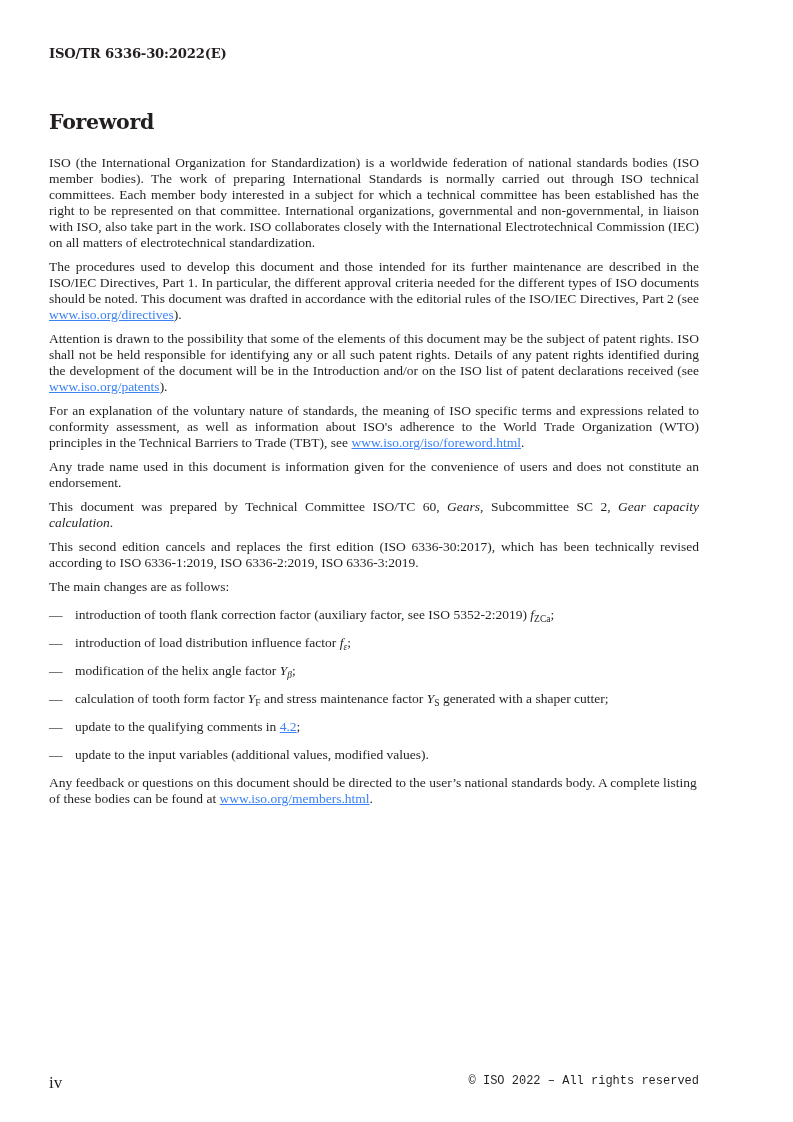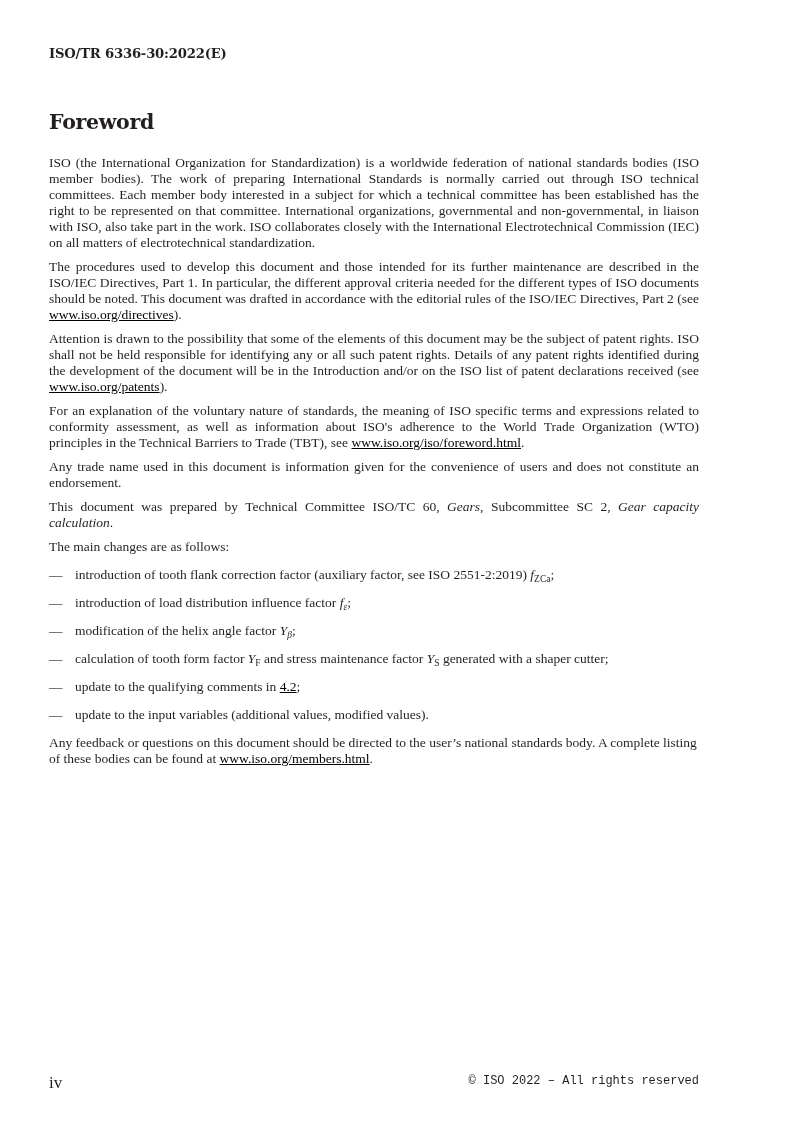--- a/index.html
+++ b/index.html
@@ -19,21 +19,21 @@
     font-family: "DejaVu Serif", serif; font-weight: bold;
     font-size: 20.5px; letter-spacing: -0.3px;
   }
   .body {
     position: absolute; left: 49px; top: 155px; width: 650px;
     font-family: "Liberation Serif", serif;
     font-size: 13.5px; line-height: 16px;
   }
   .body p { margin: 0 0 8px 0; text-align: justify; }
   .body p.last-left { text-align: left; }
-  a.link { color: #000000; text-decoration: underline; }
+  a.link { color: #3b82f6; text-decoration: underline; }
   em { font-style: italic; }
   sub { font-size: 9.5px; vertical-align: -3px; line-height: 0; font-style: normal; }
   .list { list-style: none; margin: 0; padding: 0; }
   .list li { position: relative; padding-left: 26px; margin: 0 0 12px 0; }
   .list li .dash { position: absolute; left: 0; top: 0; }
   .footer-left {
     position: absolute; left: 49px; top: 1073px;
     font-family: "Liberation Serif", serif; font-size: 17px;
   }
   .footer-right {
@@ -54,27 +54,28 @@
     <p><span>The procedures used to develop this document and those intended for its further maintenance are described in the ISO/IEC Directives, Part 1. In particular, the different approval criteria needed for the different types of ISO documents should be noted. This document was drafted in accordance with the editorial rules of the ISO/IEC Directives, Part 2 (see </span><a class="link">www.iso.org/directives</a><span>).</span></p>
 
     <p><span>Attention is drawn to the possibility that some of the elements of this document may be the subject of patent rights. ISO shall not be held responsible for identifying any or all such patent rights. Details of any patent rights identified during the development of the document will be in the Introduction and/or on the ISO list of patent declarations received (see </span><a class="link">www.iso.org/patents</a><span>).</span></p>
 
     <p><span>For an explanation of the voluntary nature of standards, the meaning of ISO specific terms and expressions related to conformity assessment, as well as information about ISO's adherence to the World Trade Organization (WTO) principles in the Technical Barriers to Trade (TBT), see </span><a class="link">www.iso.org/iso/foreword.html</a><span>.</span></p>
 
     <p>Any trade name used in this document is information given for the convenience of users and does not constitute an endorsement.</p>
 
     <p><span>This document was prepared by Technical Committee ISO/TC 60, </span><em>Gears</em><span>, Subcommittee SC 2, </span><em>Gear capacity calculation</em><span>.</span></p>
 
+    <p>This second edition cancels and replaces the first edition (ISO 6336-30:2017), which has been technically revised according to ISO 6336-1:2019, ISO 6336-2:2019, ISO 6336-3:2019.</p>
 
     <p class="last-left" style="margin-bottom:12px;">The main changes are as follows:</p>
 
     <ul class="list">
       <li>
         <span class="dash">—</span>
-        <span>introduction of tooth flank correction factor (auxiliary factor, see ISO 2551-2:2019) </span><em>f</em><sub>ZCa</sub><span>;</span>
+        <span>introduction of tooth flank correction factor (auxiliary factor, see ISO 5352-2:2019) </span><em>f</em><sub>ZCa</sub><span>;</span>
       </li>
       <li>
         <span class="dash">—</span>
         <span>introduction of load distribution influence factor </span><em>f</em><sub style="font-style:italic">ε</sub><span>;</span>
       </li>
       <li>
         <span class="dash">—</span>
         <span>modification of the helix angle factor </span><em>Y</em><sub style="font-style:italic">β</sub><span>;</span>
       </li>
       <li>

